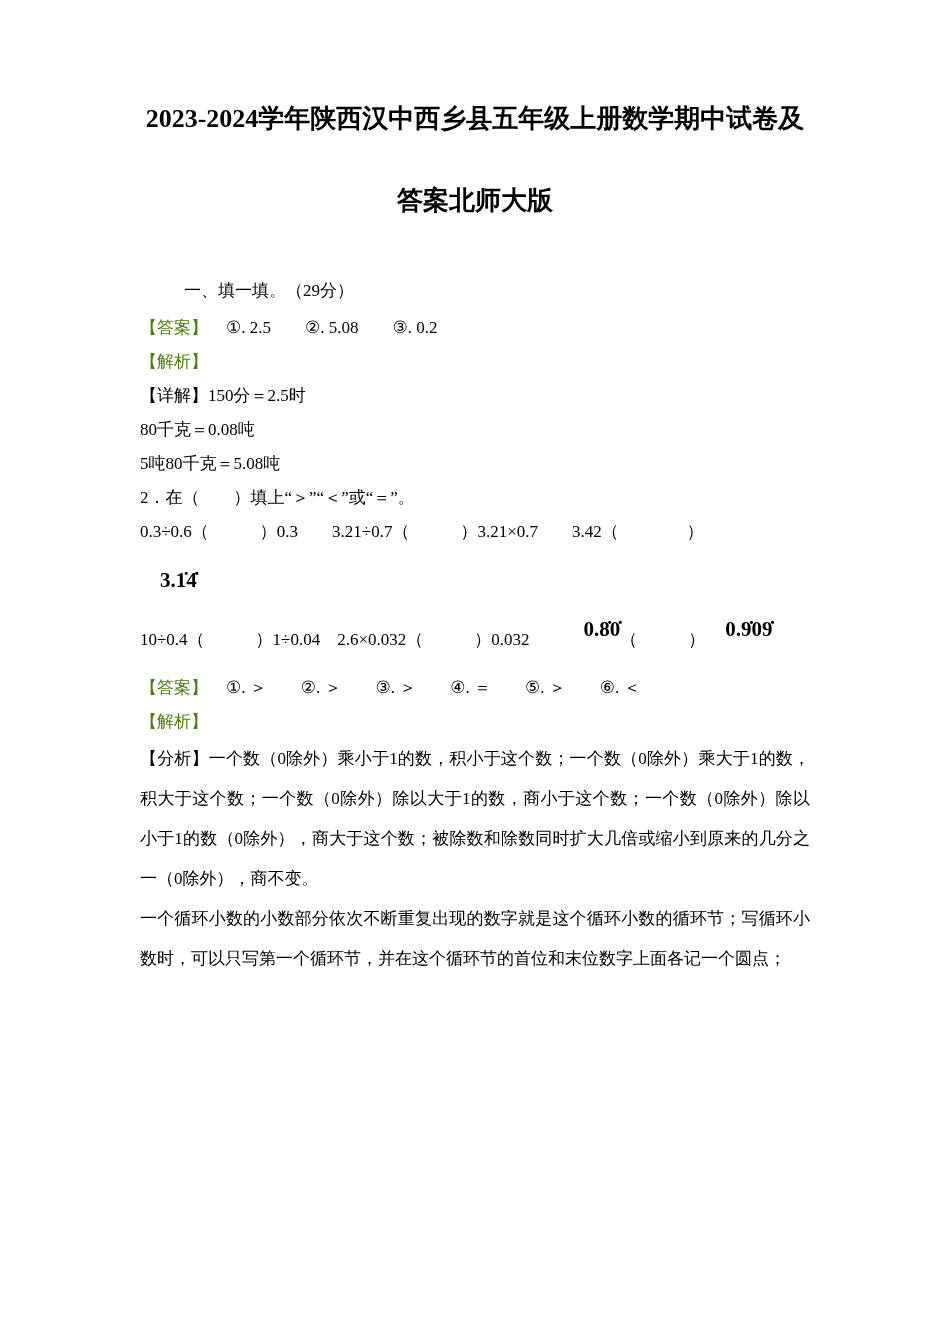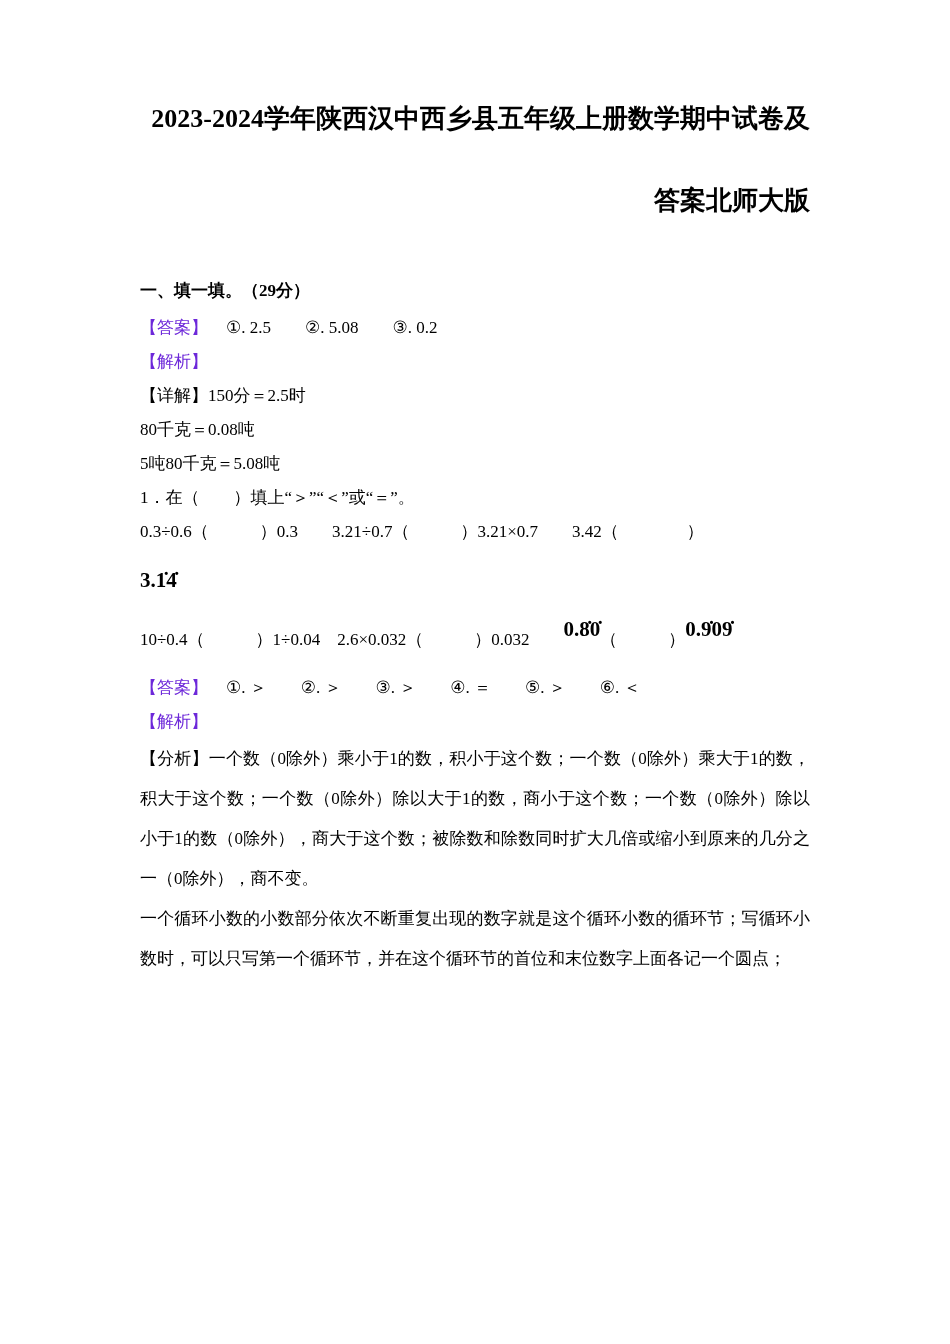--- a/index.html
+++ b/index.html
@@ -8,35 +8,36 @@
     position:relative;
     width:950px; height:1344px;
     margin:0 auto;
     background:#ffffff;
     color:#000000;
     font-family:"Liberation Serif","DejaVu Serif",serif;
     padding:106px 140px 0 140px;
     overflow:hidden;
   }
   .title { text-align:center; font-weight:bold; font-size:26px; }
-  .title .t-line { line-height:26px; white-space:nowrap; margin-bottom:56px;text-align:right; }
+  .title .t-line { line-height:26px; white-space:nowrap; margin-bottom:56px; }
   .title .t-line:last-child { margin-bottom:60px;font-family:Liberation Serif, serif; }
 
   p { font-size:17px; line-height:34px; }
-  .bold { font-weight:bold; }
-  .blue { color:#6d28d9; }
+  .bold { font-weight:normal;margin-left:44px; }
+  .blue { color:#4d7c0f; }
   .para { line-height:40px; text-align:justify; }
   .nowrap { white-space:nowrap; }
 
   .ans-row .ans-vals { margin-left:18px;text-align:center; }
 
   .bignum {
     font-size:21px;
     font-weight:bold;
     font-family:"Liberation Serif","DejaVu Serif",serif;
+    margin-left:20px;
   }
   .standalone-big { margin:16px 0 24px 0; line-height:30px; }
   .raised { position:relative; top:-9px; display:inline-block; }
   .row3 { margin-bottom:14px; }
   .mt-sm { margin-top:3px; }
 </style>
 </head>
 <body>
 
 <div class="page">
@@ -55,21 +56,21 @@
 
   <p class="blue">【解析】</p>
 
 
   <p>
     <span>【详解】</span><span>150分＝2.5时</span>
   </p>
   <p>80千克＝0.08吨</p>
   <p>5吨80千克＝5.08吨</p>
 
-  <p>1．在（　　）填上“＞”“＜”或“＝”。</p>
+  <p>2．在（　　）填上“＞”“＜”或“＝”。</p>
 
   <p class="nowrap">0.3÷0.6（　　　）0.3　　3.21÷0.7（　　　）3.21×0.7　　3.42（　　　　）</p>
 
   <p class="standalone-big">
     <span class="bignum">3.1̇4̇</span>
   </p>
 
   <p class="nowrap row3">
     <span>10÷0.4（　　　）1÷0.04　2.6×0.032（　　　）0.032　　</span><span class="bignum raised">0.8̇0̇</span><span>（　　　）</span><span class="bignum raised">0.9̇09̇</span>
   </p>

